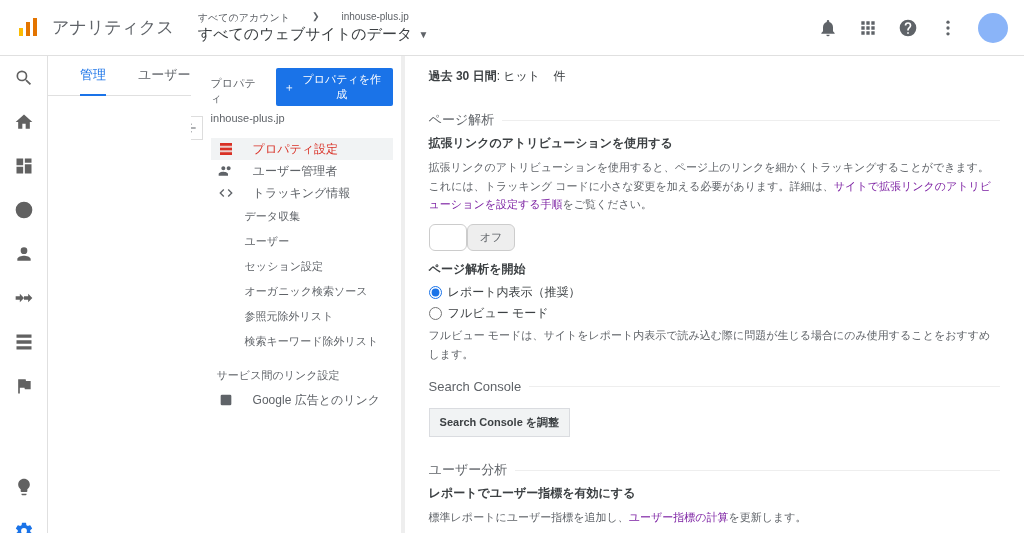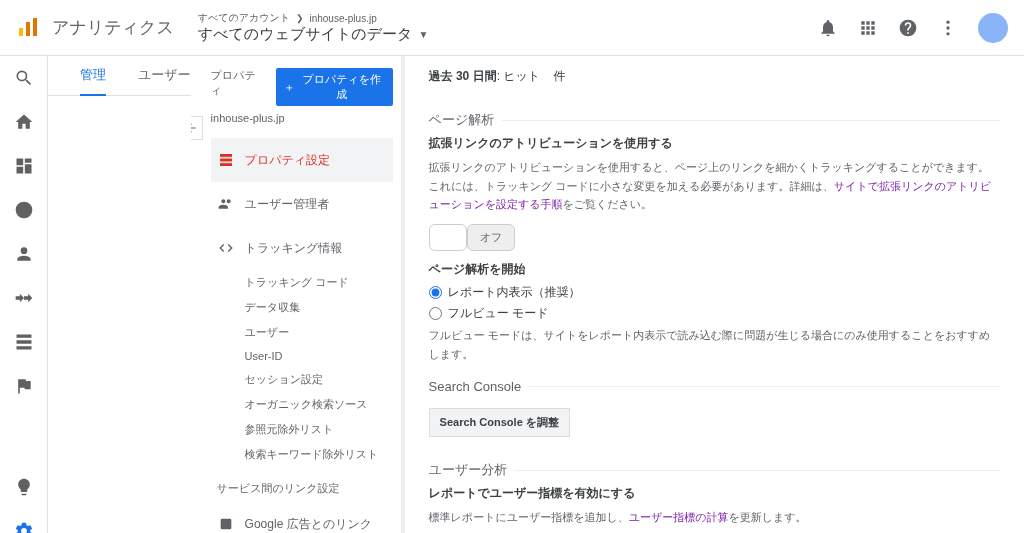--- a/index.html
+++ b/index.html
@@ -1,44 +1,44 @@
 <!DOCTYPE html>
 <html><head>
 <meta charset="utf-8">
 <style>
 * { margin:0; padding:0; box-sizing:border-box; font-family:"Hiragino Sans","Meiryo",Arial,sans-serif; }
 body { background:#fff; color:#3c4043; font-size:13px; }
 .header { height:56px; border-bottom:1px solid #e0e0e0; display:flex; align-items:center; padding:0 16px; }
 .logo { width:24px; height:24px; margin-right:12px; }
 .brand { font-size:17px; color:#5f6368; margin-right:24px; }
 .crumb-wrap { flex:1; }
-.crumb-top { font-size:10px; color:#5f6368; display:flex; align-items:center; gap:6px; }
+.crumb-top { font-size:10px; color:#5f6368; display:flex; align-items:flex-start; gap:22px; }
 .crumb-top .chev { font-size:9px; }
 .crumb-title { font-size:15px; color:#3c4043; display:flex; align-items:center; gap:6px; cursor:pointer; }
 .crumb-title .dd { font-size:10px; color:#5f6368; }
 .header-actions { display:flex; align-items:center; gap:20px; color:#5f6368; }
 .header-actions .icon { cursor:pointer; fill:#5f6368; }
 .avatar { width:30px; height:30px; border-radius:50%; background:#8ab4f8; cursor:pointer; }
 .main { display:flex; height:calc(100vh - 48px); }
 .rail { width:48px; border-right:1px solid #e0e0e0; display:flex; flex-direction:column; align-items:center; padding-top:12px; gap:24px; }
 .rail .icon { fill:#616161; cursor:pointer; }
 .rail .spacer { flex:1; }
 .rail .active { fill:#1a73e8; }
 .content { flex:1; display:flex; flex-direction:row; }
 .tabs { height:40px; border-bottom:1px solid #e0e0e0; display:flex; align-items:center; padding-left:32px; gap:32px; }
 .tab { font-size:13px; color:#5f6368; height:40px; display:flex; align-items:center; cursor:pointer; border-bottom:2px solid transparent; }
 .tab.active { color:#1a73e8; border-bottom-color:#1a73e8; }
 .body { flex:1; display:flex; overflow:hidden; }
 .side-col { width:210px; padding:12px 8px 12px 20px; position:relative; font-size:12px; }
 .back-chip { position:absolute; left:-12px; top:60px; width:24px; height:24px; background:#fff; border:1px solid #ddd; display:flex; align-items:center; justify-content:center; cursor:pointer; }
-.prop-head { display:flex; align-items:flex-start; gap:11px; margin-bottom:6px; }
+.prop-head { display:flex; align-items:flex-end; gap:11px; margin-bottom:6px; }
 .prop-label { font-size:11px; color:#5f6368; }
 .btn-create { background:#1a73e8; color:#fff; border:none; border-radius:2px; font-size:11px; padding:4px 8px; cursor:pointer; display:flex; align-items:center; gap:4px; }
 .prop-name { font-size:11px; color:#5f6368; margin-bottom:14px; }
-.side-item { display:flex; align-items:center; gap:10px; height:44px; padding:0 6px; cursor:pointer; color:#5f6368; }
+.side-item { display:flex; align-items:center; gap:18px; height:22px; padding:0 6px; cursor:pointer; color:#5f6368; }
 .side-item.active { background:#f1f3f4; color:#d93025; }
 .side-item .ic { width:18px; display:flex; justify-content:center; }
 .side-sub { padding-left:34px; }
 .side-sub div { font-size:11px; color:#5f6368; padding:5px 0; cursor:pointer; }
 .side-cap { font-size:11px; color:#5f6368; padding:14px 6px 6px; }
 .panel-col { flex:1; border-left:4px solid #eee; padding:12px 24px 36px; overflow:auto; font-size:12px; color:#3c4043; }
 .metric { padding-bottom:10px; }
 .metric b { font-weight:600; }
 .section { margin:16px 0 6px; font-size:13px; color:#5f6368; display:flex; align-items:center; gap:8px; }
 .section::after { content:""; flex:1; height:1px; background:#eee; }
@@ -171,24 +171,22 @@
         </div>
         <div class="side-item">
           <span class="ic">
               <svg width="16" height="16" viewBox="0 0 24 24" fill="#5f6368">
                 <path d="M9.4 16.6L4.8 12l4.6-4.6L8 6l-6 6 6 6 1.4-1.4zm5.2 0l4.6-4.6-4.6-4.6L16 6l6 6-6 6-1.4-1.4z"></path>
               </svg>
             </span>
           <span>トラッキング情報</span>
         </div>
         <div class="side-sub">
-          <div>トラッキング コード</div>
           <div>データ収集</div>
           <div>ユーザー</div>
-          <div>User-ID</div>
           <div>セッション設定</div>
           <div>オーガニック検索ソース</div>
           <div>参照元除外リスト</div>
           <div>検索キーワード除外リスト</div>
         </div>
         <div class="side-cap">サービス間のリンク設定</div>
         <div class="side-item">
           <span class="ic">
               <svg width="16" height="16" viewBox="0 0 24 24" fill="#5f6368">
                 <rect x="4" y="4" width="16" height="16" rx="2"></rect>

